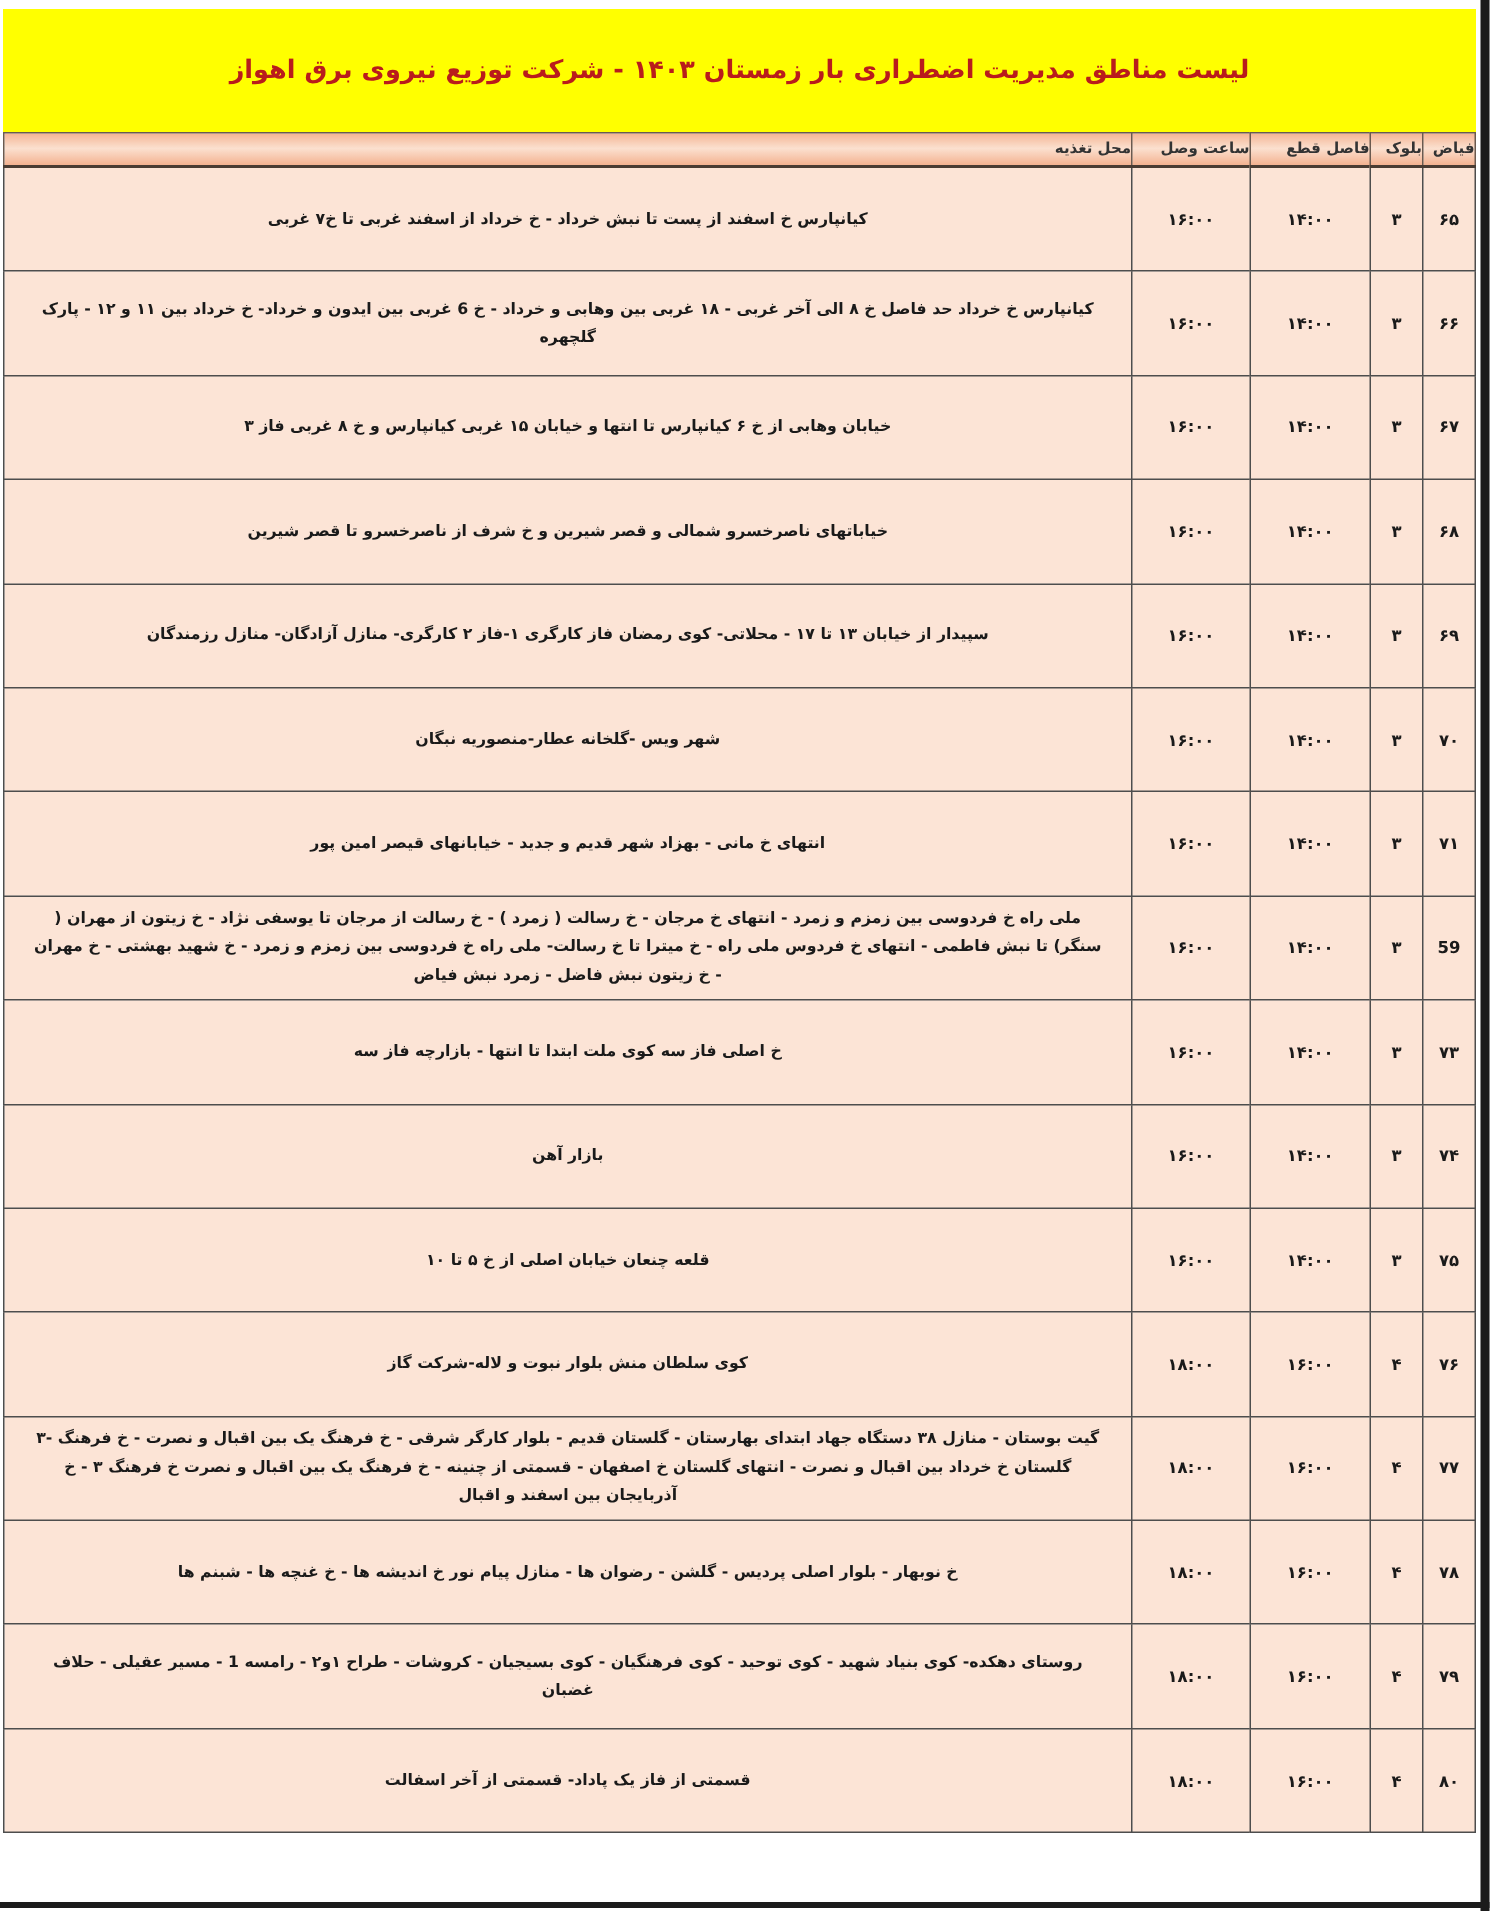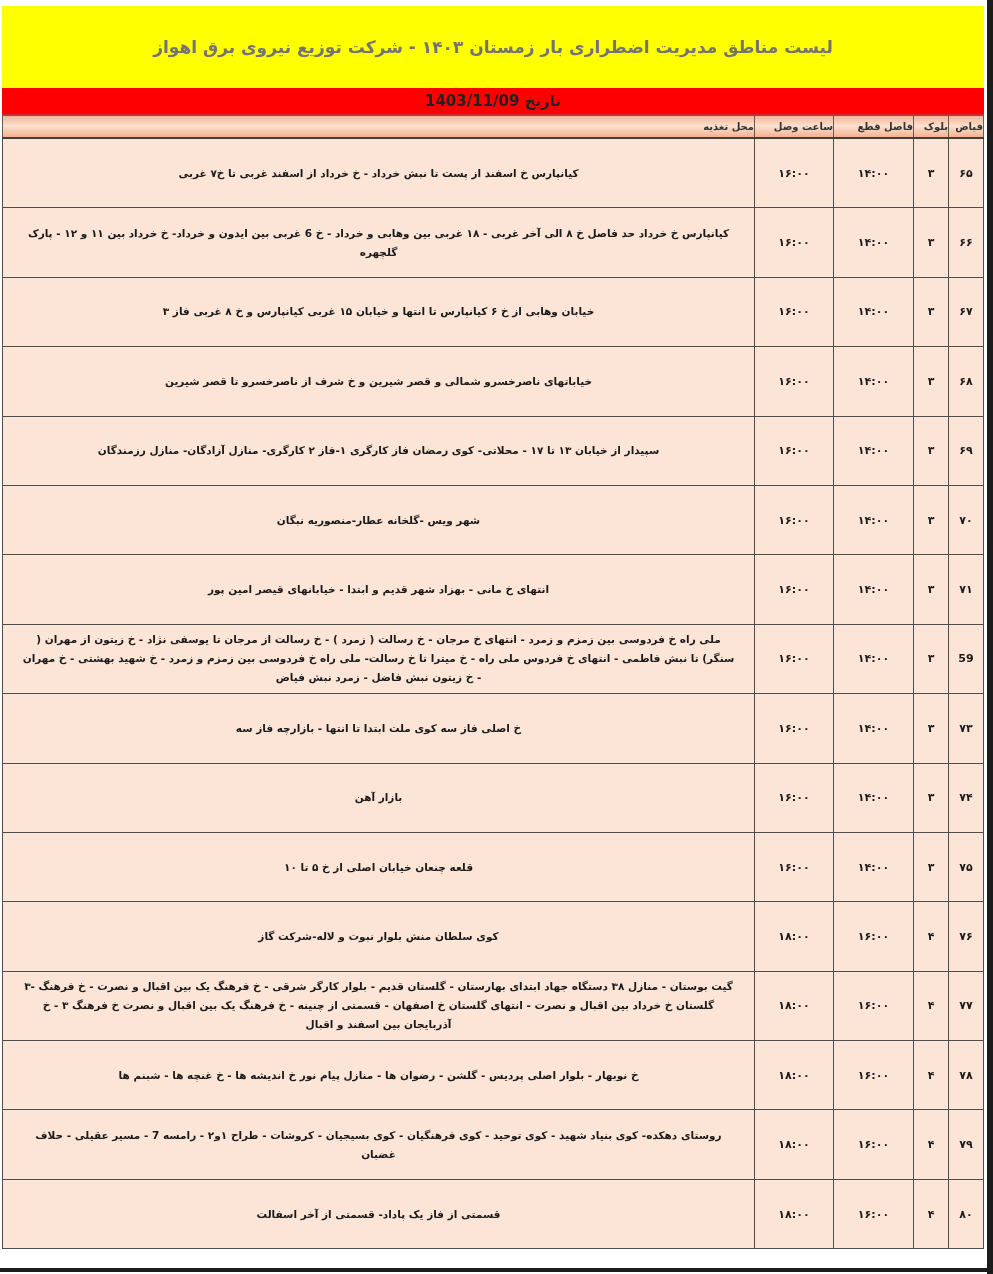--- a/index.html
+++ b/index.html
@@ -5,21 +5,21 @@
   html, body { margin: 0; padding: 0; }
   body {
     width: 993px; height: 1274px; background: #ffffff; position: relative; overflow: hidden;
     font-family: "DejaVu Sans", sans-serif; color: #1a1a1a;
   }
   .sheet { position: absolute; left: 2px; top: 6px; width: 982px; }
   .title-band {
     height: 82px; background: #ffff00; display: flex; align-items: center; justify-content: center;
     direction: rtl;
   }
-  .title-band span { font-size: 17px; font-weight: bold; color: #737373; }
+  .title-band span { font-size: 17px; font-weight: bold; color: #b91c1c; }
   .date-band {
     height: 26px; background: #ff0000; display: flex; align-items: center; justify-content: center;
     direction: rtl; border-bottom: 1px solid #b33;
   }
   .date-band span { font-size: 15px; font-weight: bold; color: #222; }
   table {
     width: 982px; border-collapse: collapse; table-layout: fixed; direction: rtl;
   }
   th {
     height: 21px; font-size: 10px; font-weight: bold; color: #333;
@@ -38,23 +38,20 @@
   .col-conn { width: 79px; }
   .right-bar { position: absolute; right: 0; top: 0; width: 6px; height: 1274px; background: #1c1c1c; }
   .bottom-bar { position: absolute; left: 0; bottom: 2px; width: 993px; height: 4px; background: #1c1c1c; }
 </style>
 </head>
 <body>
 
 <div class="sheet">
   <div class="title-band">
     <span>لیست مناطق مدیریت اضطراری بار زمستان ۱۴۰۳ - شرکت توزیع نیروی برق اهواز</span>
-  </div>
-  <div class="date-band">
-    <span>تاریخ 1403/11/09</span>
   </div>
   <table>
     <colgroup>
       <col class="col-row">
         <col class="col-block">
         <col class="col-cut">
         <col class="col-conn">
         <col>
     </colgroup>
     <thead>
@@ -107,21 +104,21 @@
     <td class="num">۳</td>
     <td class="num">۱۴:۰۰</td>
     <td class="num">۱۶:۰۰</td>
     <td class="feed">شهر ویس -گلخانه عطار-منصوریه نبگان</td>
   </tr>
         <tr>
     <td class="num">۷۱</td>
     <td class="num">۳</td>
     <td class="num">۱۴:۰۰</td>
     <td class="num">۱۶:۰۰</td>
-    <td class="feed">انتهای خ مانی - بهزاد شهر قدیم و ابتدا - خیابانهای قیصر امین پور</td>
+    <td class="feed">انتهای خ مانی - بهزاد شهر قدیم و جدید - خیابانهای قیصر امین پور</td>
   </tr>
         <tr>
     <td class="num">59</td>
     <td class="num">۳</td>
     <td class="num">۱۴:۰۰</td>
     <td class="num">۱۶:۰۰</td>
     <td class="feed">ملی راه خ فردوسی بین زمزم و زمرد - انتهای خ مرجان - خ رسالت ( زمرد ) - خ رسالت از مرجان تا یوسفی نژاد - خ زیتون از مهران ( سنگر) تا نبش فاطمی - انتهای خ فردوس ملی راه - خ میترا تا خ رسالت- ملی راه خ فردوسی بین زمزم و زمرد - خ شهید بهشتی - خ مهران - خ زیتون نبش فاضل - زمرد نبش فیاض</td>
   </tr>
         <tr>
     <td class="num">۷۳</td>
@@ -163,21 +160,21 @@
     <td class="num">۴</td>
     <td class="num">۱۶:۰۰</td>
     <td class="num">۱۸:۰۰</td>
     <td class="feed">خ نوبهار - بلوار اصلی پردیس - گلشن - رضوان ها - منازل پیام نور خ اندیشه ها - خ غنچه ها - شبنم ها</td>
   </tr>
         <tr>
     <td class="num">۷۹</td>
     <td class="num">۴</td>
     <td class="num">۱۶:۰۰</td>
     <td class="num">۱۸:۰۰</td>
-    <td class="feed">روستای دهکده- کوی بنیاد شهید - کوی توحید - کوی فرهنگیان - کوی بسیجیان - کروشات - طراح ۱و۲ - رامسه 7 - مسیر عقیلی - حلاف غضبان</td>
+    <td class="feed">روستای دهکده- کوی بنیاد شهید - کوی توحید - کوی فرهنگیان - کوی بسیجیان - کروشات - طراح ۱و۲ - رامسه 1 - مسیر عقیلی - حلاف غضبان</td>
   </tr>
         <tr>
     <td class="num">۸۰</td>
     <td class="num">۴</td>
     <td class="num">۱۶:۰۰</td>
     <td class="num">۱۸:۰۰</td>
     <td class="feed">قسمتی از فاز یک پاداد- قسمتی از آخر اسفالت</td>
   </tr>
       </tbody>
   </table>

